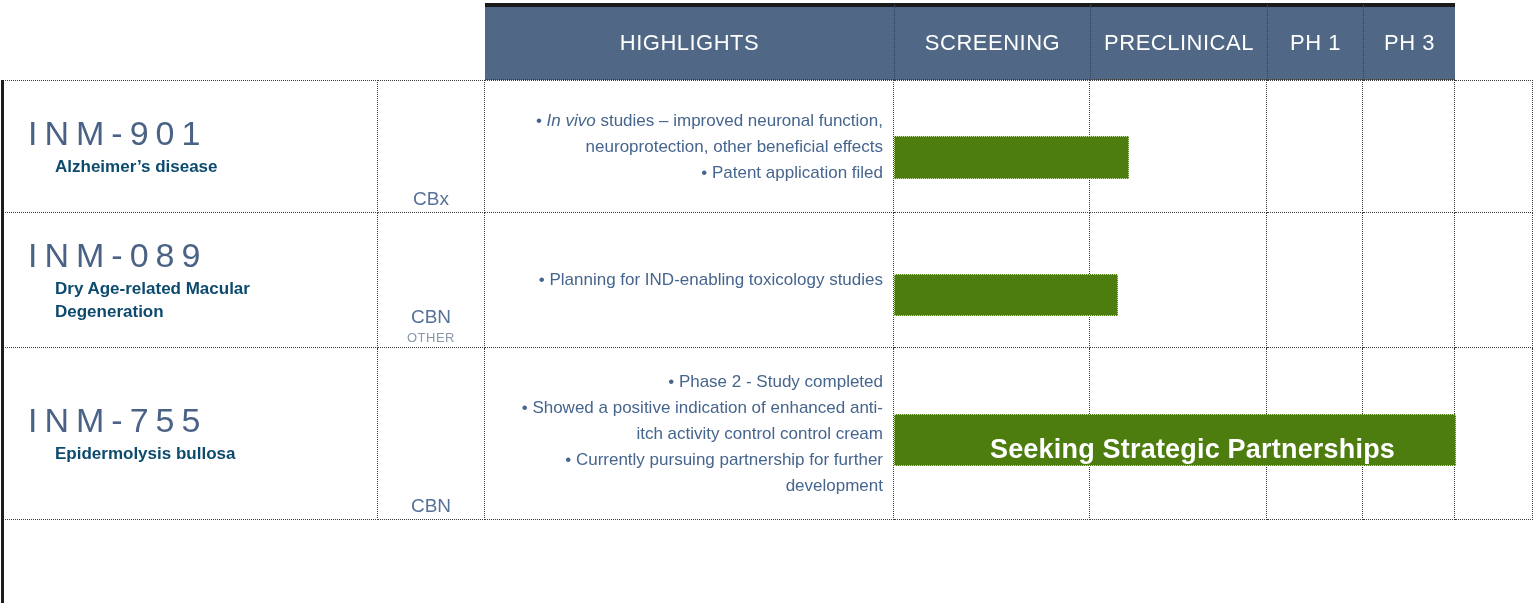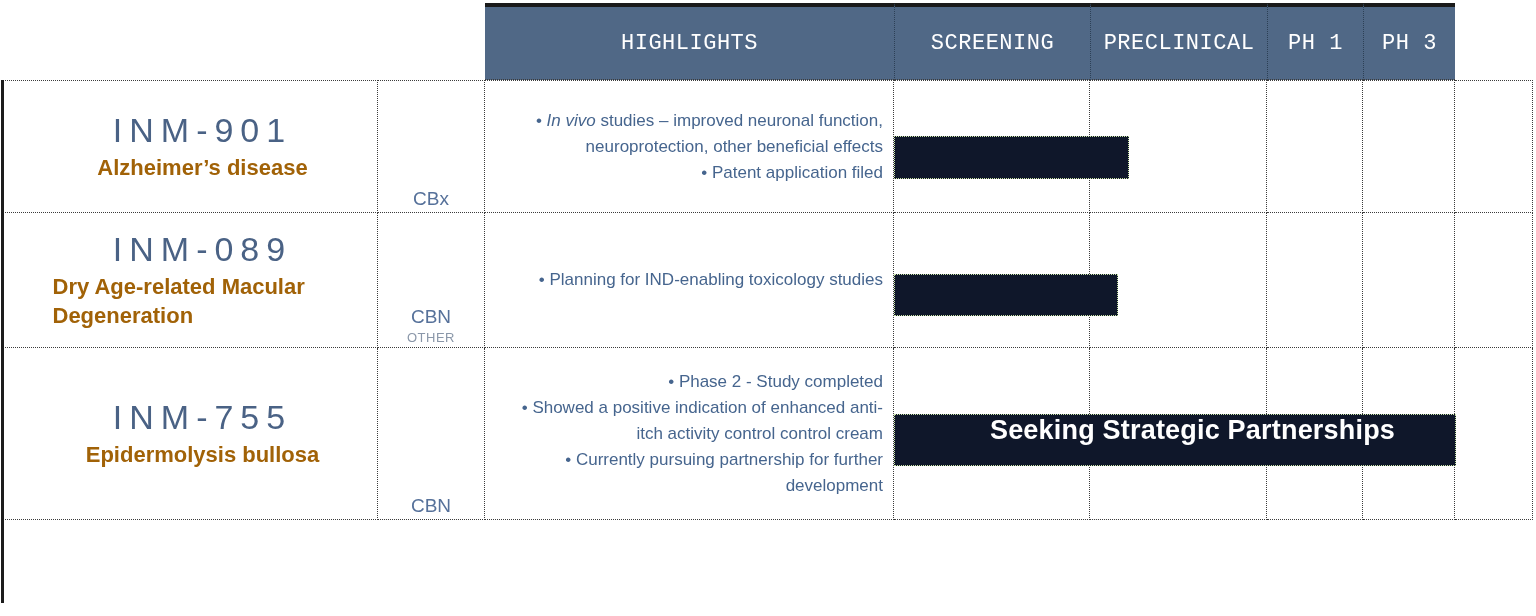--- a/index.html
+++ b/index.html
@@ -12,54 +12,54 @@
 
   .grid-row { display:grid; position:relative;
               grid-template-columns:375px 107px 409px 196px 177px 96px 92px 78px; }
 
   
   .header-row { height:77px; }
   .hdr-spacer { grid-column:1 / 3; background:#fff; }
   .hdr-cell { background:#506886; border-top:4px solid #1a1a1a;
               border-bottom:1px dotted #3c3c3c;
               display:flex; align-items:center; justify-content:center;
-              color:#fff; font-size:22px; font-weight:500; letter-spacing:0.5px;font-family:Liberation Mono, monospace; }
+              color:#fff; font-size:22px; font-weight:500; letter-spacing:0.5px; }
   .hdr-cell + .hdr-cell { border-left:1px dotted #2c4056; }
 
   
   .cell { border-right:1px dotted #3c3c3c; border-bottom:1px dotted #3c3c3c; }
   .first-col { border-left:1px dotted #3c3c3c; }
   .r1 .cell { border-top:1px dotted #3c3c3c; }
   .r1 { height:133px; } .r2 { height:135px; } .r3 { height:172px; } .r4 { height:84px; }
 
   .program-cell { display:flex; flex-direction:column; justify-content:center;
-                  padding-left:24px;align-items:center; }
+                  padding-left:24px; }
   .program { font-size:34px; letter-spacing:7px; color:#4a6285; line-height:1.15; }
-  .indication { font-size:22px; font-weight:bold; color:#a16207;
-                line-height:1.33; max-width:300px; padding-top:3px; }
+  .indication { font-size:17px; font-weight:bold; color:#0c4a6e;
+                line-height:1.33; max-width:300px; padding-top:3px;margin-left:27px; }
 
   .compound-cell { display:flex; flex-direction:column; align-items:center;
                    justify-content:flex-end; color:#56719a; font-size:19px;
                    line-height:1.3; text-align:center; }
   .compound-note { font-size:17px; color:#56719a; }
   .compound-note.small { font-size:13px; color:#8a97a9; letter-spacing:0.5px; }
 
   .highlights-cell { display:flex; flex-direction:column; justify-content:center;
                      padding:6px 10px 6px 15px; color:#46658e; font-size:17px;
                      line-height:26px;text-align:right; }
   .highlights-cell ul { list-style:none; }
   .highlights-cell li { padding-left:15px; text-indent:-15px; }
   .highlights-cell li::before { content:"• "; }
   .it { font-style:italic; }
 
   .stage-cell { background:#fff; }
 
   
-  .bar { position:absolute; background:#0f172a; border:1px dotted #c9e3a6;
-         display:flex; align-items:flex-start; justify-content:center;padding-left:35px; }
+  .bar { position:absolute; background:#4d7c0f; border:1px dotted #c9e3a6;
+         display:flex; align-items:flex-end; justify-content:center;padding-left:35px; }
   .bar-label { color:#ffffff; font-size:27px; font-weight:bold; letter-spacing:0.2px; }
 
   
   .left-rule { position:absolute; left:-2px; top:77px; width:3px; height:523px;
                background:#1c1c1c; }
 </style>
 </head>
 <body>
 
 <div class="canvas">

